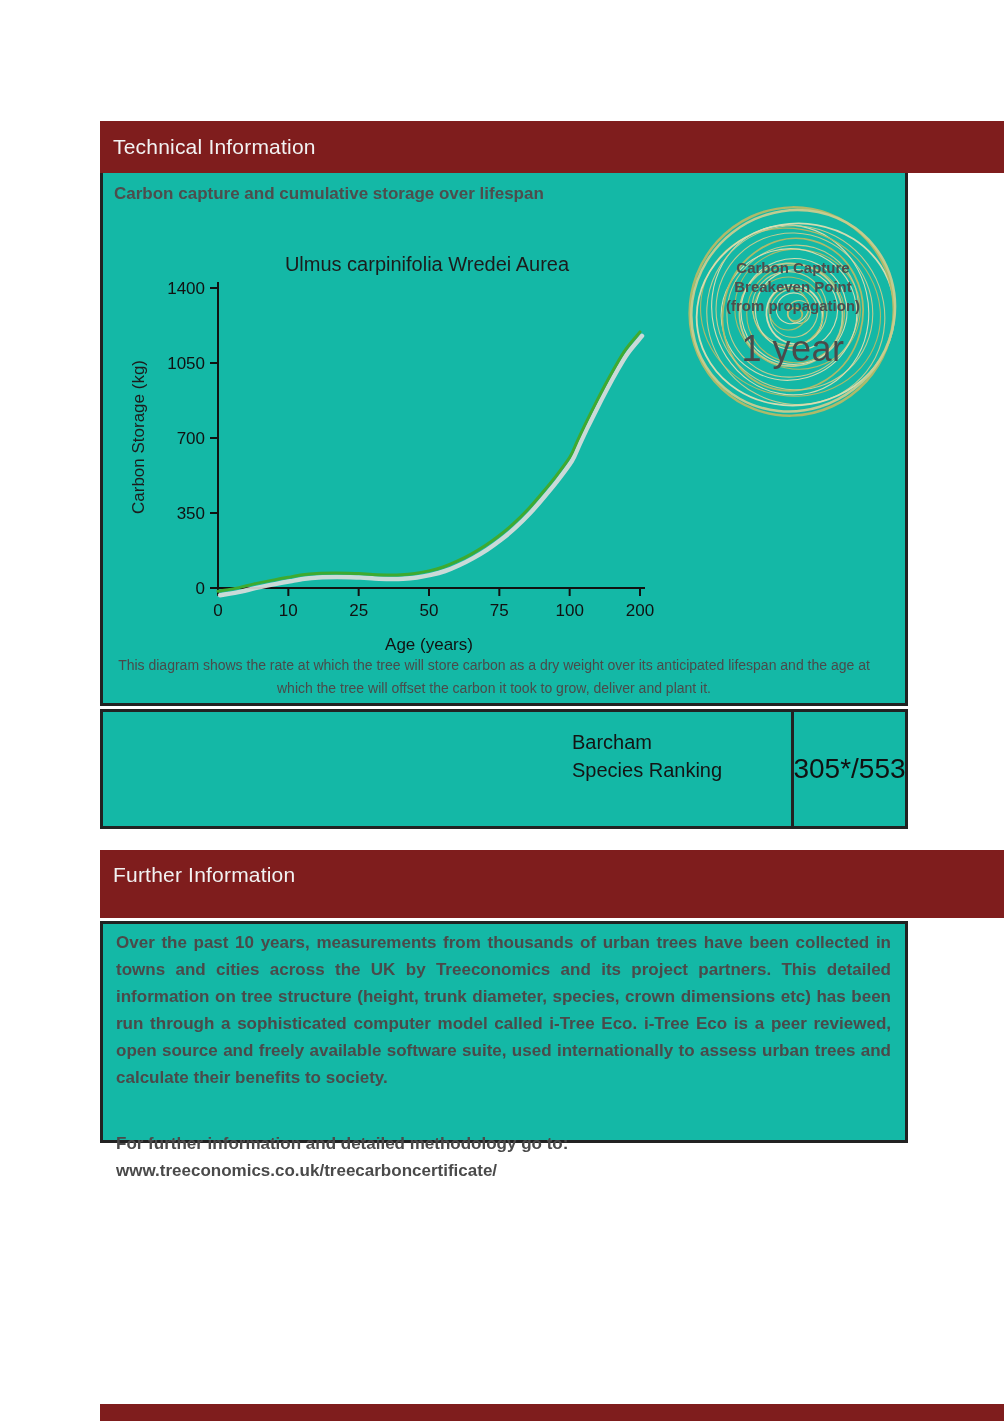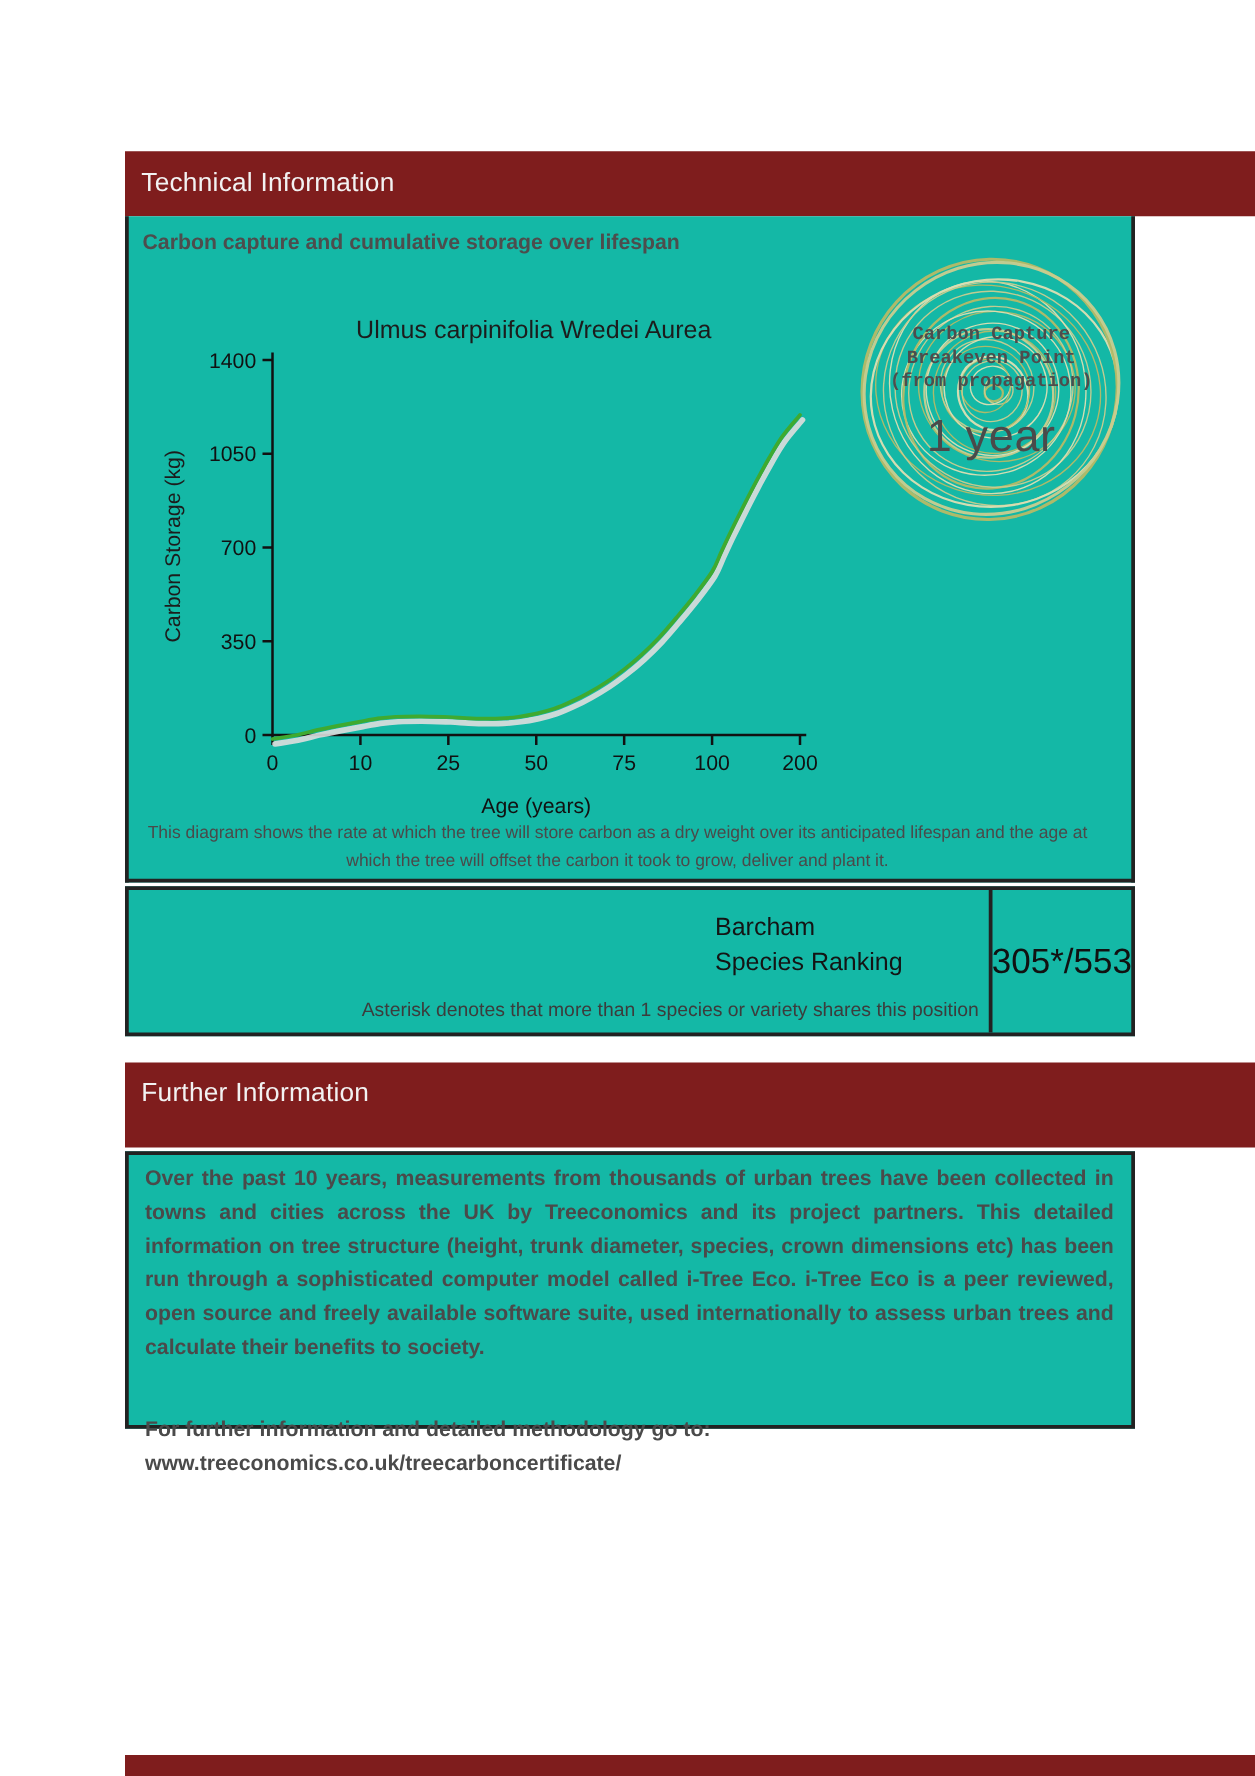--- a/index.html
+++ b/index.html
@@ -26,21 +26,21 @@
                font-size:20px;color:#1c1c1c;}
   #chart-svg{position:absolute;left:0;top:95px;}
   .y-axis-label{position:absolute;left:-84px;top:253px;width:242px;height:22px;
                 transform:rotate(-90deg);text-align:center;font-size:17px;color:#1c1c1c;}
   .caption{position:absolute;top:481px;left:10px;width:762px;font-size:14px;
            line-height:23px;color:#4a4a4a;text-align:center;}
 
   
   #rings-svg{position:absolute;left:675px;top:198px;}
   .badge-text{position:absolute;left:693px;top:258px;width:200px;text-align:center;color:#4d4d4d;}
-  .badge-text .badge-line{font-size:15px;font-weight:bold;line-height:19px;font-family:Liberation Mono, monospace;}
+  .badge-text .badge-line{font-size:15px;font-weight:bold;line-height:19px;}
   .badge-value{font-size:36px;font-weight:400;margin-top:13px;letter-spacing:.5px;color:#4a4a4a;}
 
   
   .rank-divider{position:absolute;left:688px;top:0;height:100%;width:3px;background:#222;}
   .rank-label{position:absolute;left:469px;top:16px;font-size:20px;line-height:28px;color:#141414;}
   .rank-footnote{position:absolute;right:122px;bottom:8px;font-size:15.5px;color:#3c3c3c;}
   .rank-value{position:absolute;left:691px;right:0;top:0;bottom:0;display:flex;
               align-items:center;justify-content:center;font-size:28px;color:#111;}
 
   
@@ -130,21 +130,20 @@
     <div class="badge-line">Breakeven Point</div>
     <div class="badge-line">(from propagation)</div>
     <div class="badge-value">1 year</div>
   </div>
 
   <div class="box rank-box">
     <div class="rank-label">
       <div>Barcham</div>
       <div>Species Ranking</div>
     </div>
-    <div class="rank-footnote">Asterisk denotes that more than 1 species or variety shares this position</div>
     <div class="rank-divider"></div>
     <div class="rank-value">305*/553</div>
   </div>
 
   <div class="bar further-bar">
     <span class="bar-label">Further Information</span>
   </div>
 
   <div class="box further-box">
     <p class="p1">Over the past 10 years, measurements from thousands of urban trees have been collected in towns and cities across the UK by Treeconomics and its project partners. This detailed information on tree structure (height, trunk diameter, species, crown dimensions etc) has been run through a sophisticated computer model called i-Tree Eco. i-Tree Eco is a peer reviewed, open source and freely available software suite, used internationally to assess urban trees and calculate their benefits to society.</p>

